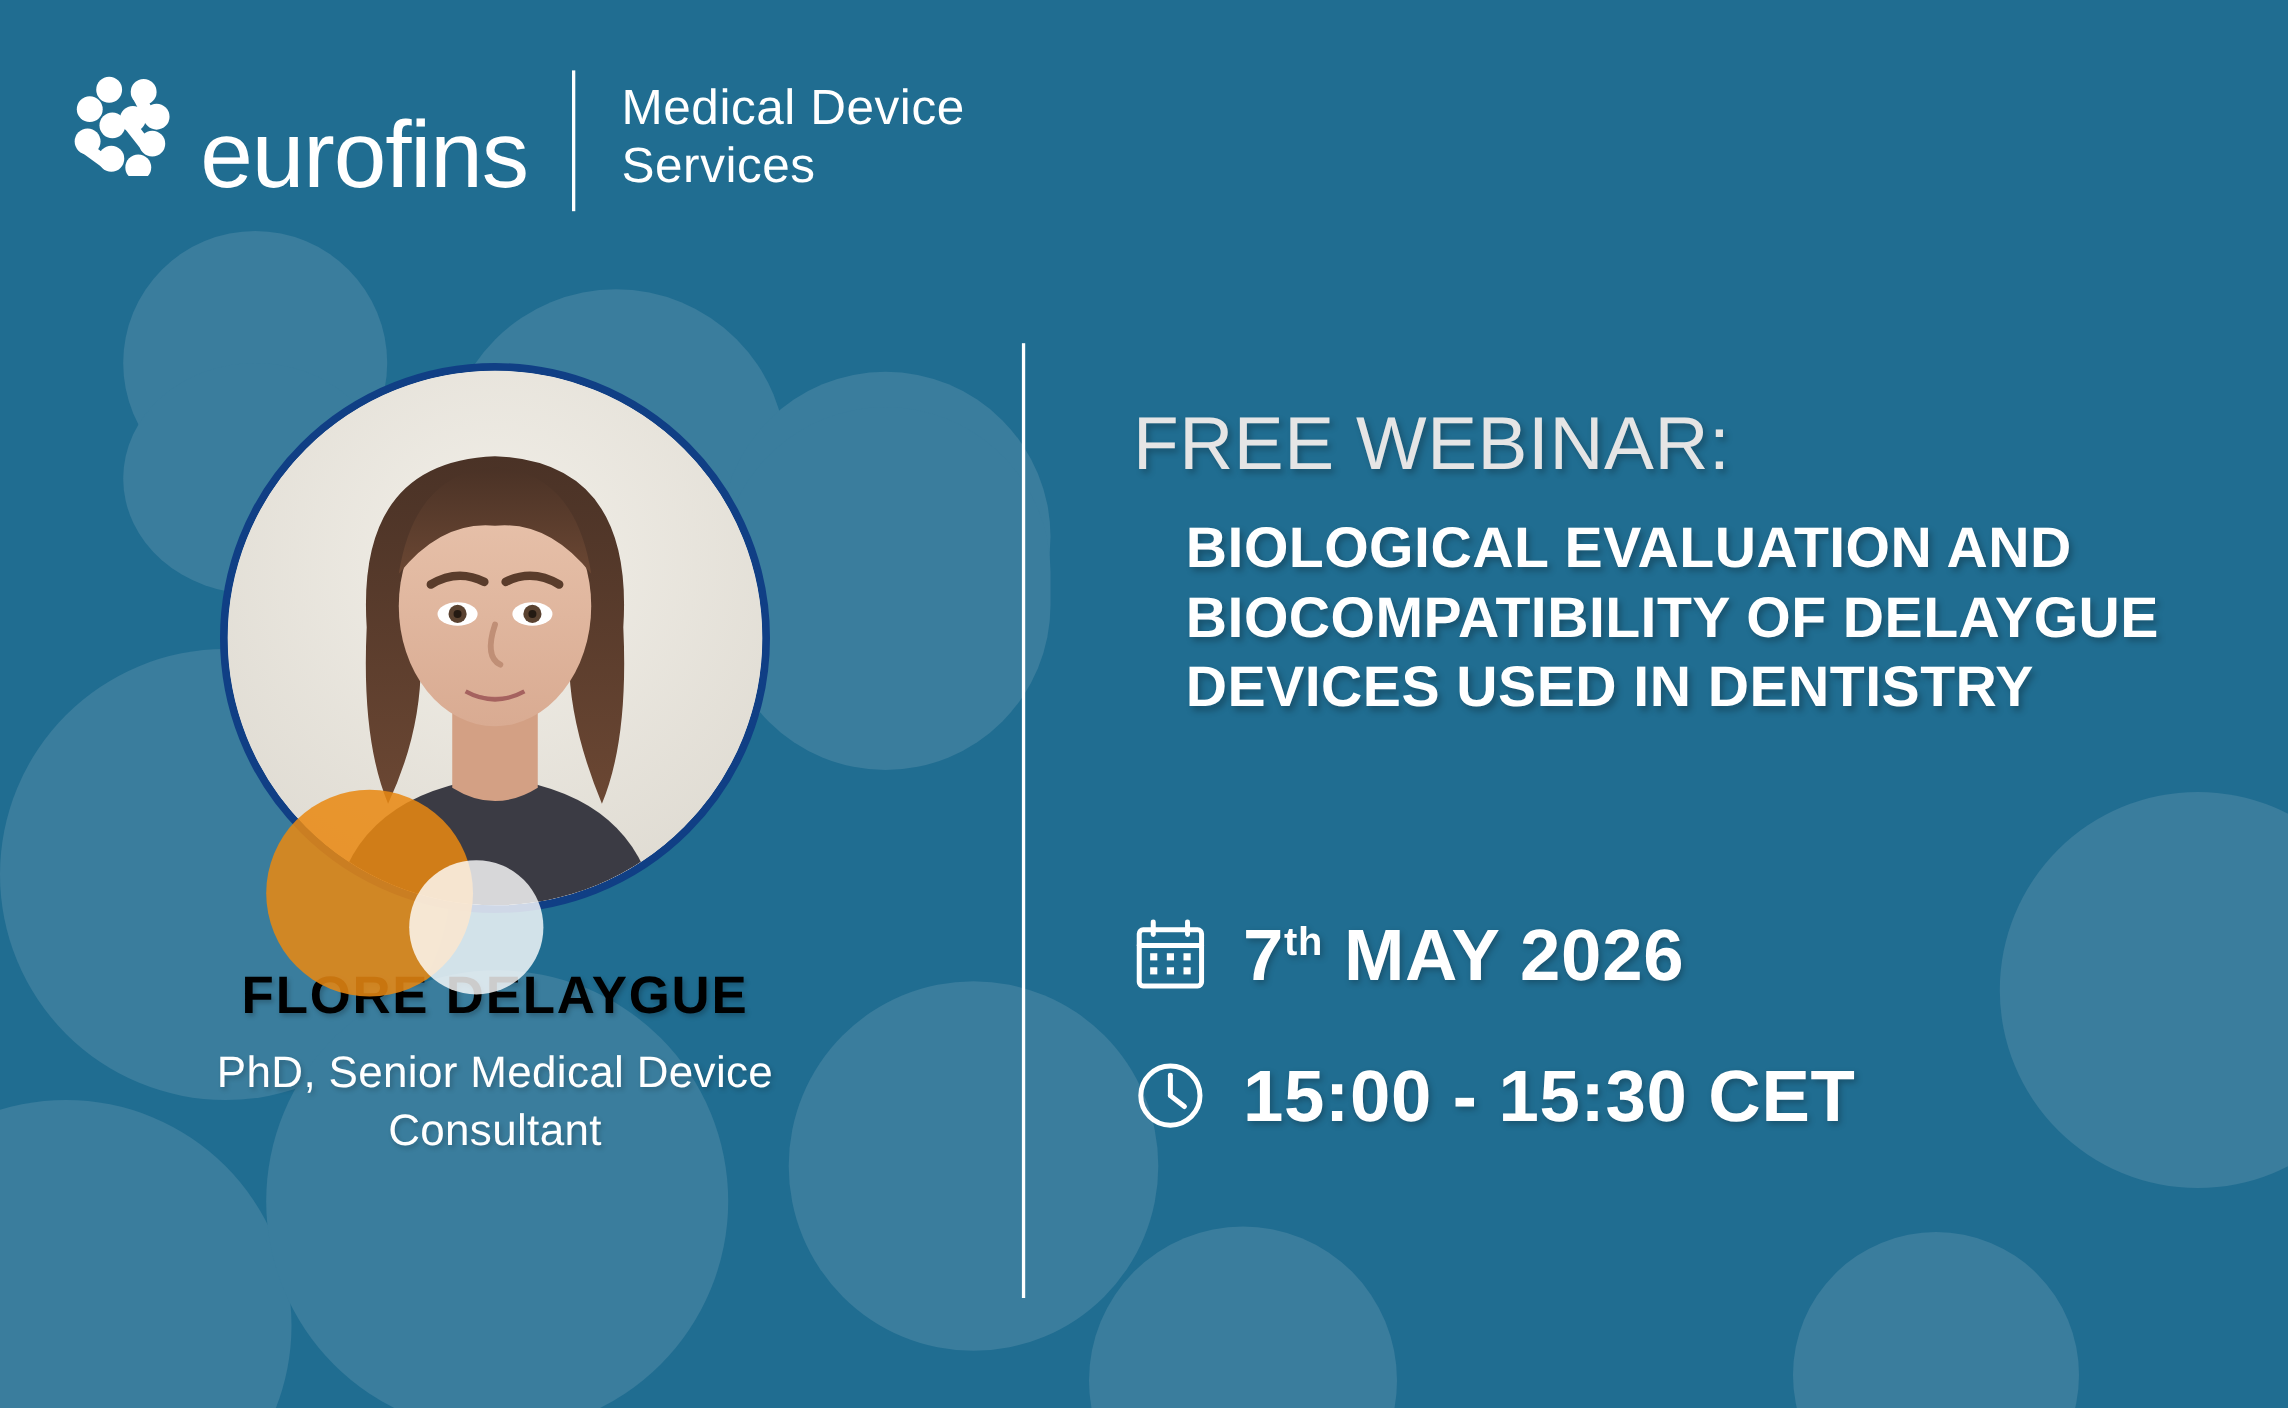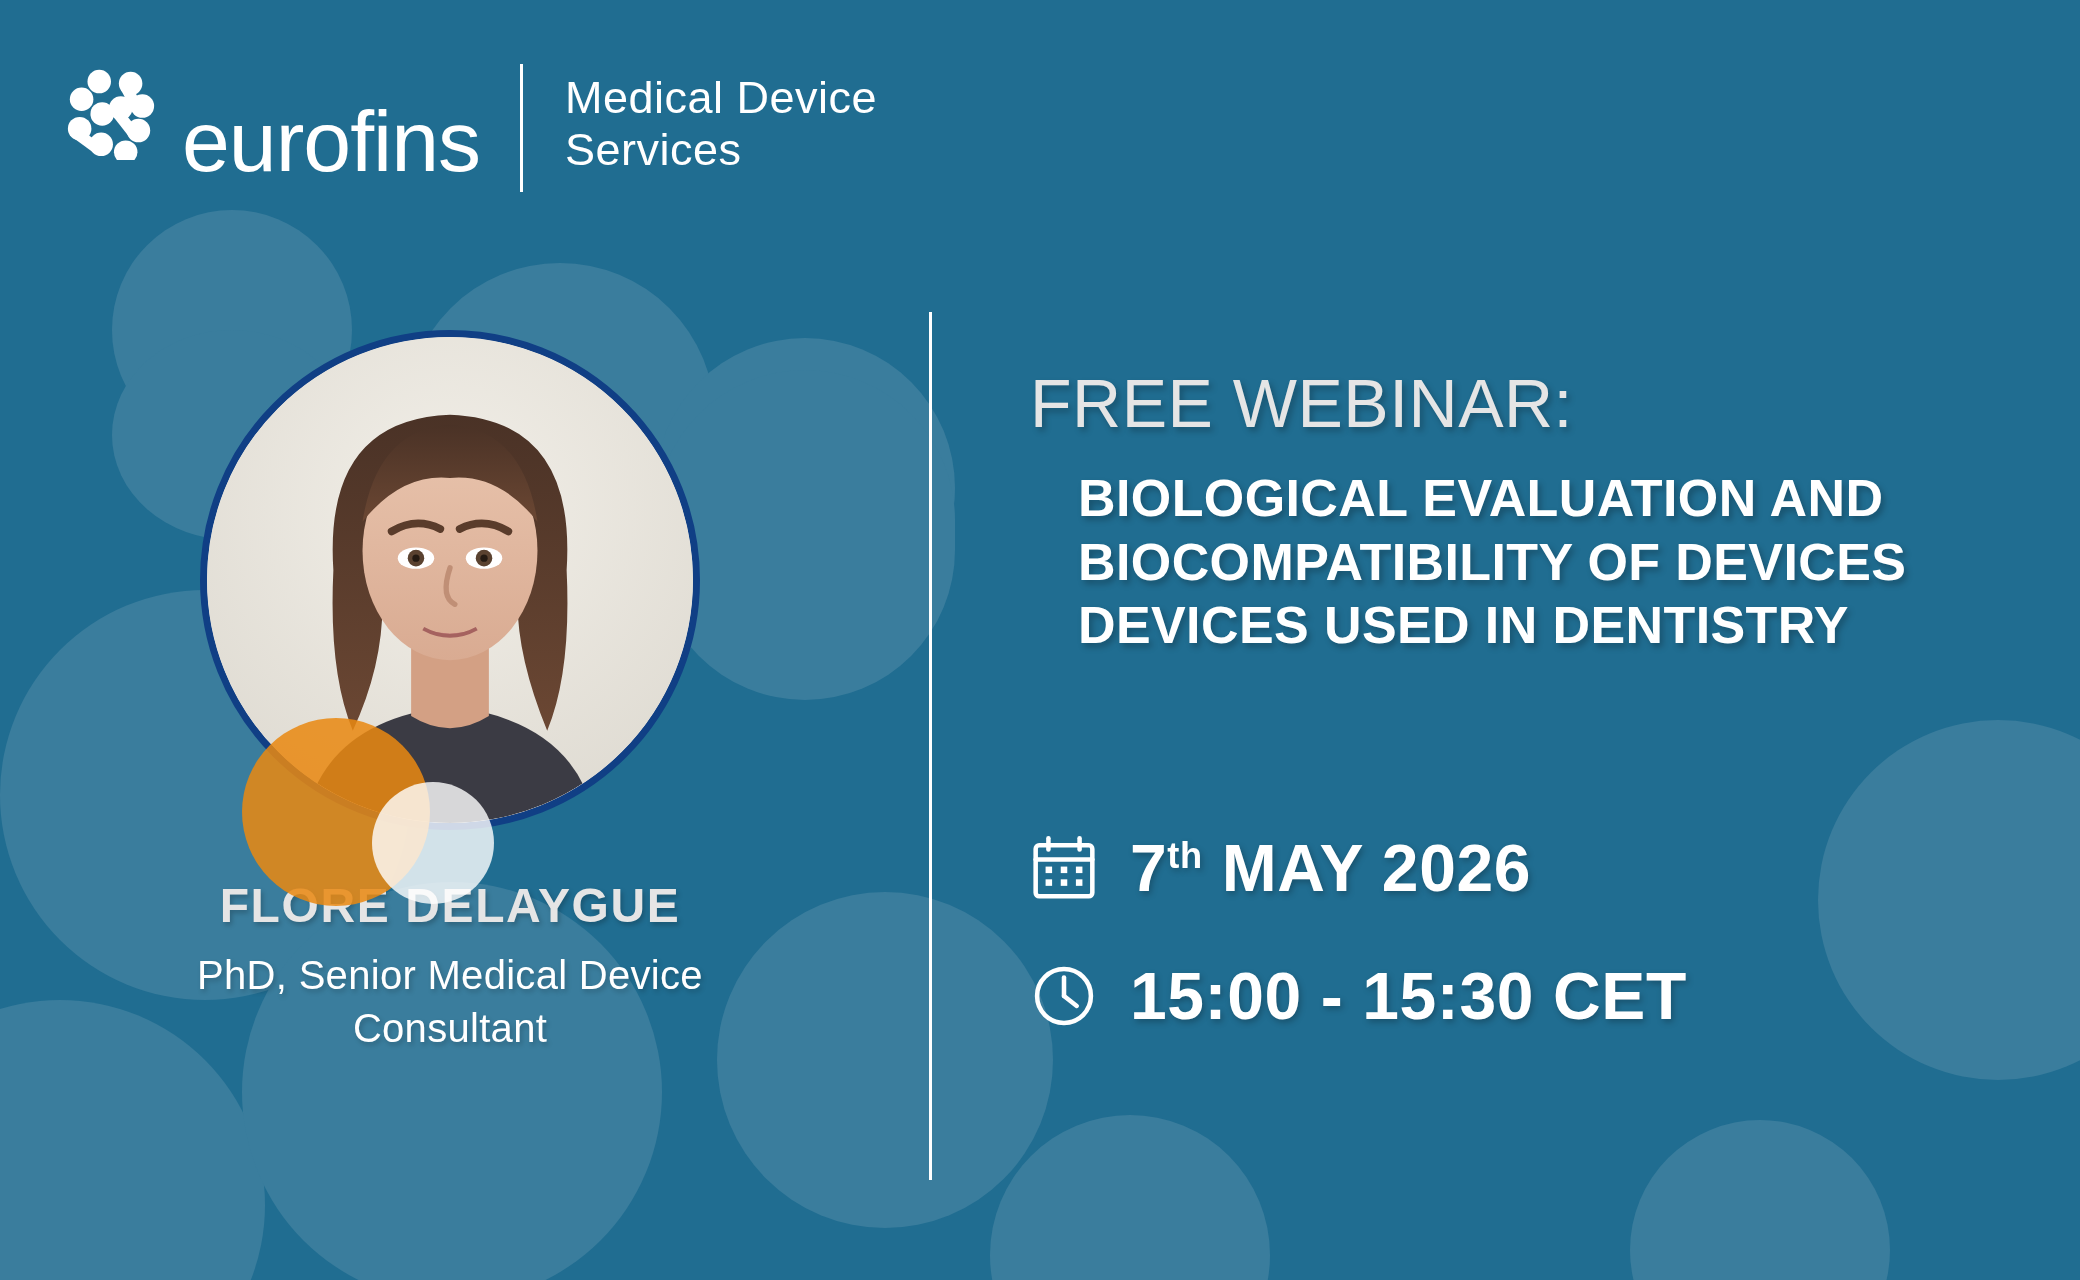--- a/index.html
+++ b/index.html
@@ -106,21 +106,21 @@
     background:rgba(233,136,18,0.86);
   }
   #accent-white {
     width:122px; height:122px;
     left:172px; top:452px;
     background:rgba(255,255,255,0.80);
   }
 
   #speaker-name {
     margin-top:48px;
-    color:#e5e5e5;
+    color:#000000;
     font-size:48px;
     font-weight:bold;
     letter-spacing:1.6px;
     text-shadow:2px 3px 5px rgba(0,0,0,0.22);
   }
   #speaker-role {
     margin-top:16px;
     color:#ffffff;
     font-size:40px;
     font-weight:400;
@@ -295,21 +295,21 @@
     <div id="speaker-name">FLORE DELAYGUE</div>
     <div id="speaker-role">PhD, Senior Medical Device Consultant</div>
   </div>
 
   <div id="info-block">
 
     <div id="eyebrow">FREE WEBINAR:</div>
 
     <div id="webinar-title">
       <span class="tline">BIOLOGICAL EVALUATION AND</span>
-      <span class="tline">BIOCOMPATIBILITY OF DEVICES</span>
+      <span class="tline">BIOCOMPATIBILITY OF DELAYGUE</span>
       <span class="tline">DEVICES USED IN DENTISTRY</span>
     </div>
 
     <div id="schedule">
 
       <div class="schedule-row">
         <span class="schedule-icon">
           <svg viewBox="0 0 48 48">
             <g fill="none" stroke="#ffffff" stroke-width="3.2" stroke-linecap="round">
               <rect x="4" y="8" width="40" height="36" rx="2.5"></rect>

